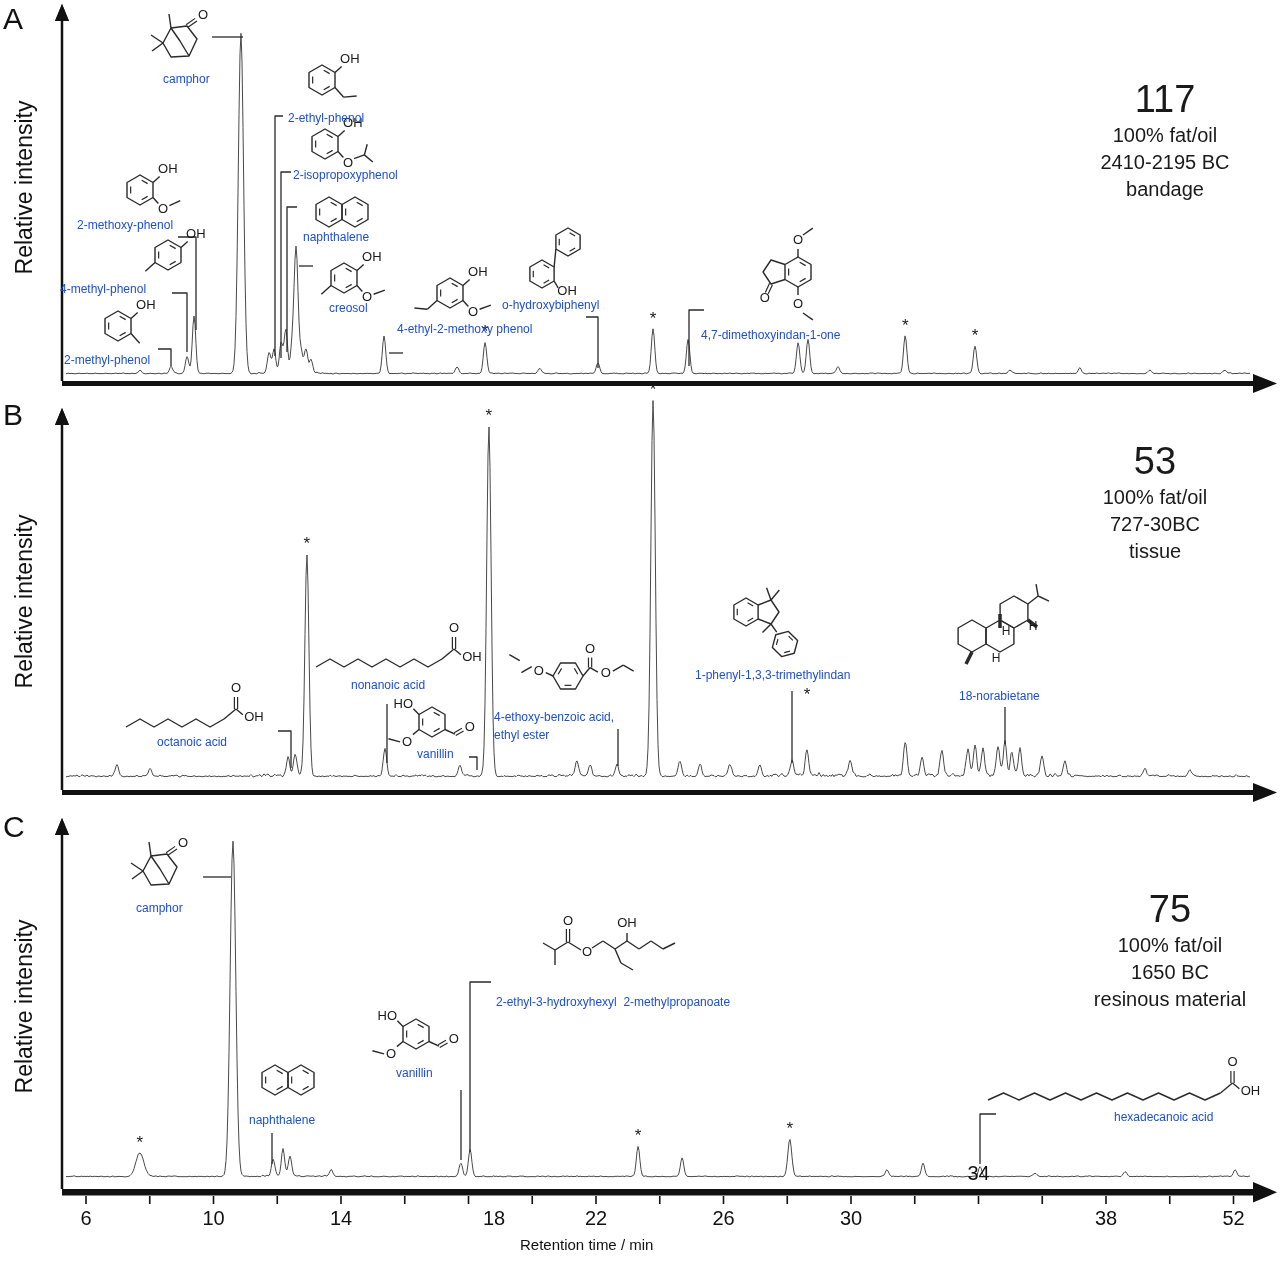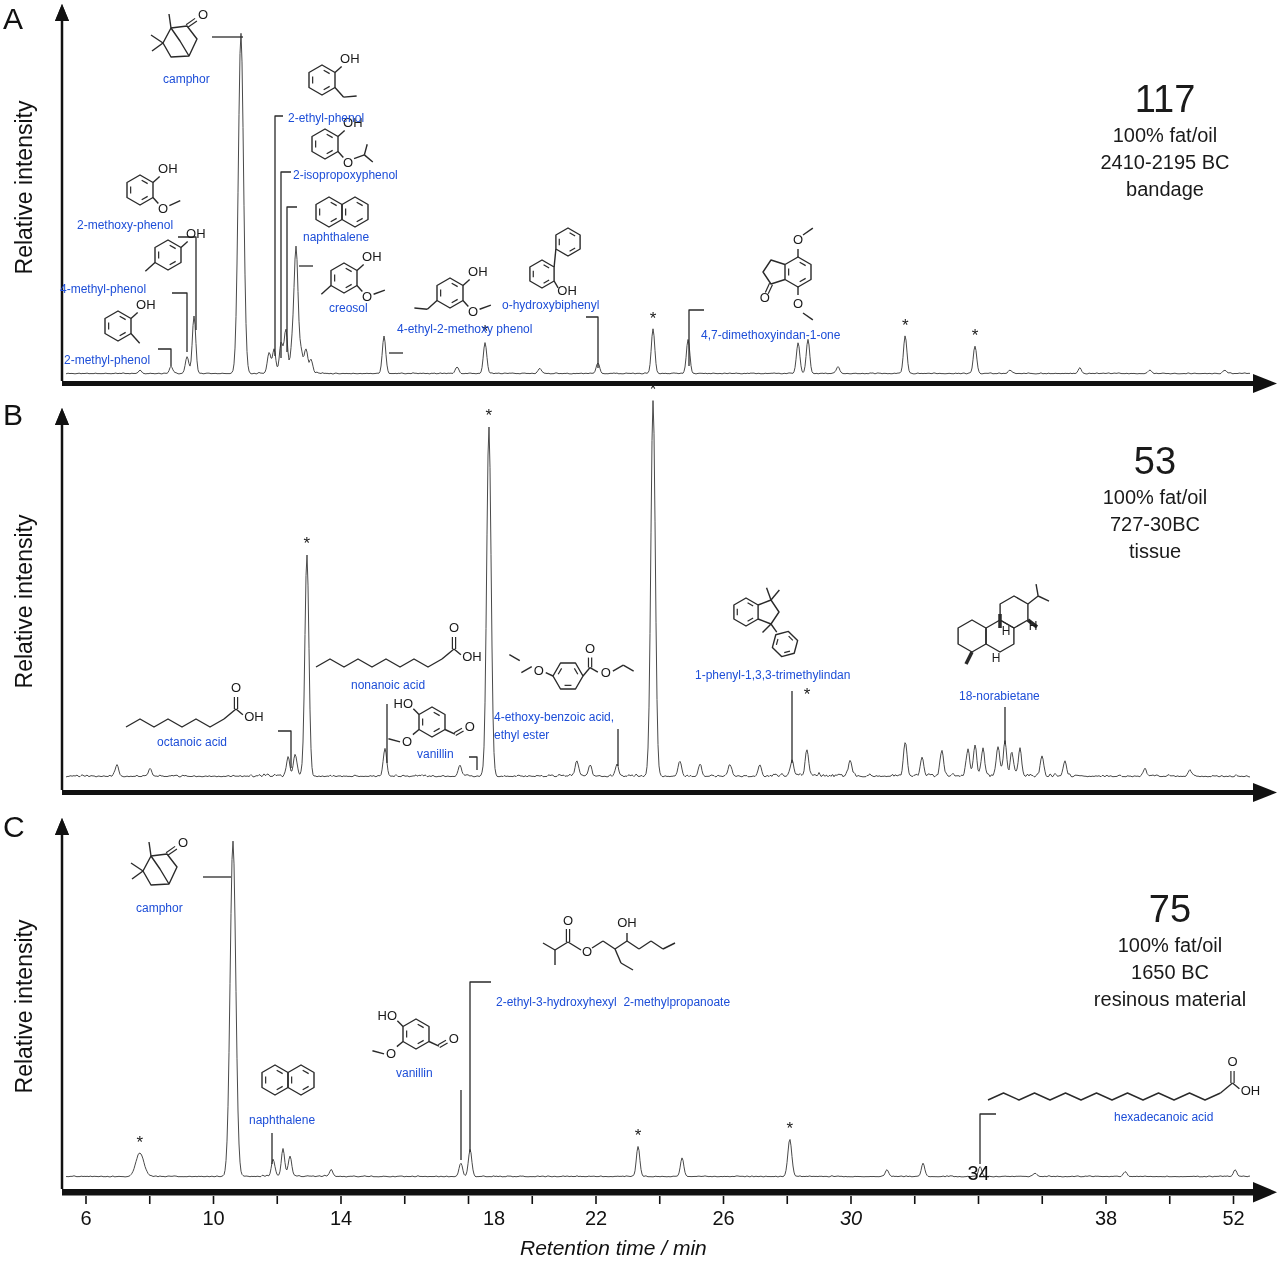--- a/index.html
+++ b/index.html
@@ -7,21 +7,21 @@
        font-family:"Liberation Sans",sans-serif;color:#1a1a1a;}
   #cv{position:absolute;left:0;top:0;}
   .pletter{position:absolute;font-size:30px;color:#111;}
   .ylab{position:absolute;width:300px;text-align:center;font-size:23px;color:#111;
         transform:rotate(-90deg);}
   .info{position:absolute;text-align:center;color:#1a1a1a;}
   .info .num{font-size:38px;line-height:46px;}
   .info .ln{font-size:20px;line-height:27px;}
   .ann{position:absolute;font-size:12px;color:#1d4ed8;white-space:pre;line-height:18px;}
   .tick{position:absolute;font-size:20px;width:40px;text-align:center;color:#111;}
-  .xtitle{position:absolute;font-size:21px;color:#111;font-style:italic;}
+  .xtitle{position:absolute;font-size:15px;color:#111;}
 </style>
 </head>
 <body>
 
 <div id="fig">
   <svg id="cv" width="1280" height="1261">
       <g>
         <line x1="62" y1="16" x2="62" y2="381" stroke="#111" stroke-width="2.5"></line>
         <path d="M55,21 L69,21 L62,4 Z" fill="#111"></path>
         <path d="M55,21 L69,21 L62,4 Z" fill="#111"></path>
@@ -419,17 +419,17 @@
     <div class="ann" style="left: 249px; top: 1111px;">naphthalene</div>
     <div class="ann" style="left: 396px; top: 1064px;">vanillin</div>
     <div class="ann" style="left: 496px; top: 993px;">2-ethyl-3-hydroxyhexyl  2-methylpropanoate</div>
     <div class="ann" style="left: 1066px; top: 1108px; margin-left: 48px;">hexadecanoic acid</div>
     <div class="tick" style="left: 66px; top: 1207px;">6</div>
     <div class="tick" style="left: 193.5px; top: 1207px;">10</div>
     <div class="tick" style="left: 321px; top: 1207px;">14</div>
     <div class="tick" style="left: 474px; top: 1207px;">18</div>
     <div class="tick" style="left: 576px; top: 1207px;">22</div>
     <div class="tick" style="left: 703.5px; top: 1207px;">26</div>
-    <div class="tick" style="left: 831px; top: 1207px; font-style: italic;">30</div>
+    <div class="tick" style="left: 831px; top: 1207px;">30</div>
     <div class="tick" style="left: 958.5px; top: 1162px;">34</div>
     <div class="tick" style="left: 1086px; top: 1207px;">38</div>
     <div class="tick" style="left: 1213.5px; top: 1207px;">52</div>
   </div>
 
 </body></html>

